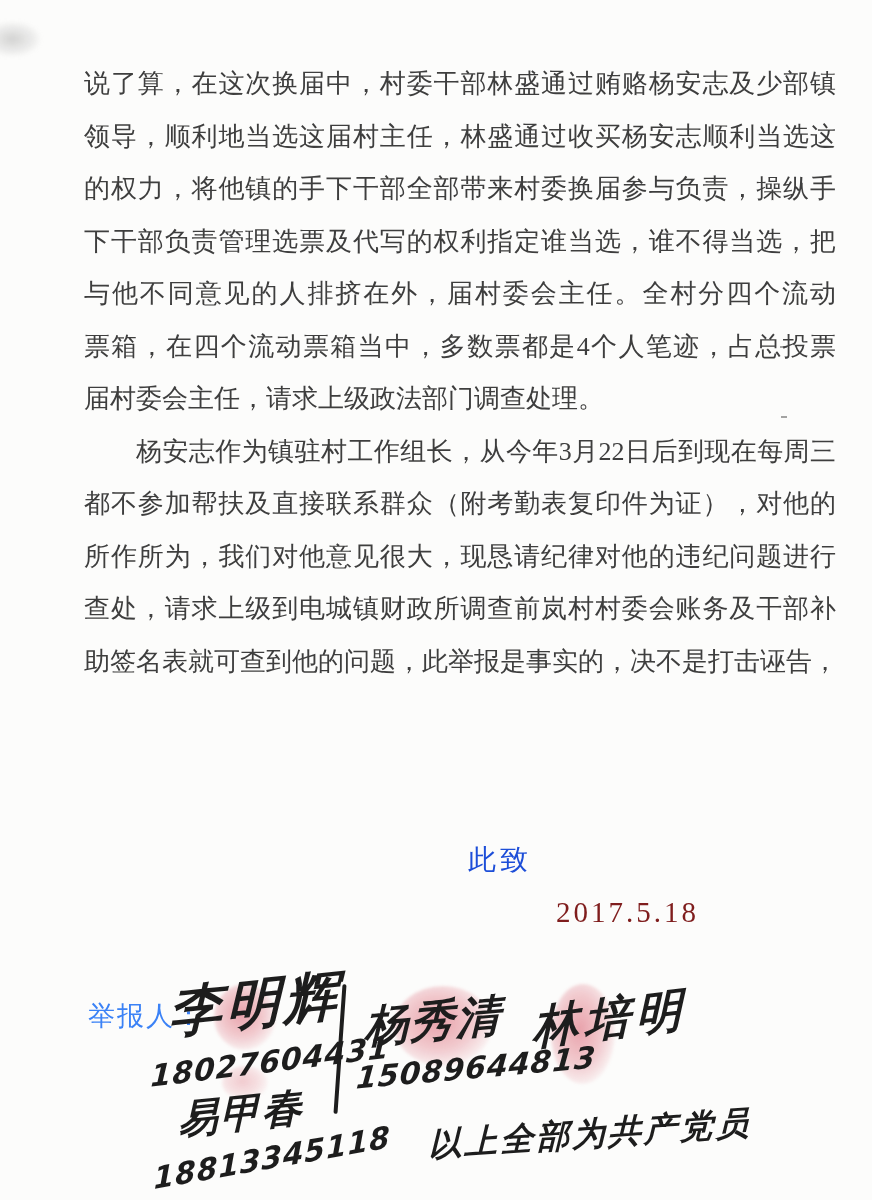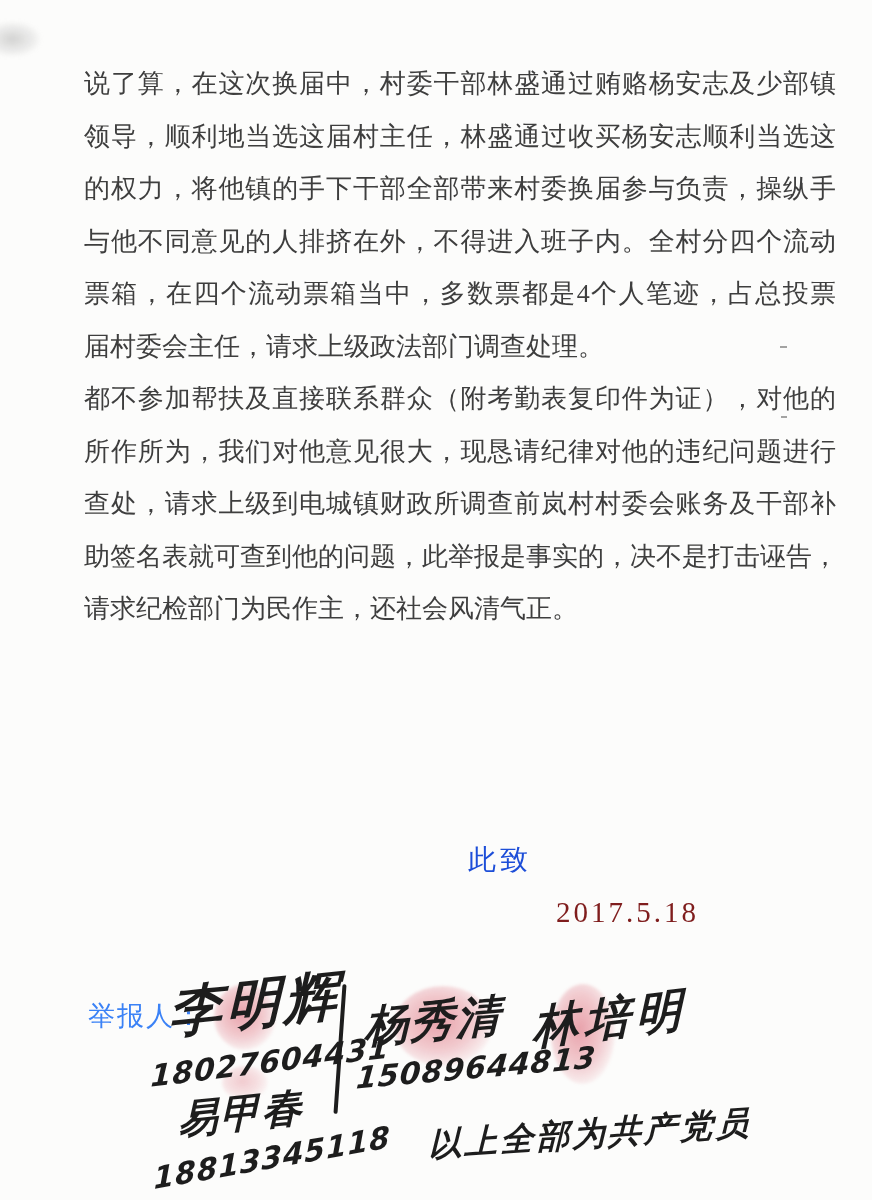--- a/index.html
+++ b/index.html
@@ -96,28 +96,29 @@
 <div class="page">
 
   <div class="smudge-topleft"></div>
   <div class="speck speck1"></div>
   <div class="speck speck2"></div>
 
   <div class="body-text">
     <div class="line">说了算，在这次换届中，村委干部林盛通过贿赂杨安志及少部镇</div>
     <div class="line">领导，顺利地当选这届村主任，林盛通过收买杨安志顺利当选这</div>
     <div class="line">的权力，将他镇的手下干部全部带来村委换届参与负责，操纵手</div>
-    <div class="line">与他不同意见的人排挤在外，不得进入班子内。全村分四个流动</div>
+    <div class="line">下干部负责管理选票及代写的权利指定谁当选，谁不得当选，把</div>
+    <div class="line">与他不同意见的人排挤在外，届村委会主任。全村分四个流动</div>
     <div class="line">票箱，在四个流动票箱当中，多数票都是4个人笔迹，占总投票</div>
     <div class="line line--last">届村委会主任，请求上级政法部门调查处理。</div>
+    <div class="line line--indent">杨安志作为镇驻村工作组长，从今年3月22日后到现在每周三</div>
     <div class="line">都不参加帮扶及直接联系群众（附考勤表复印件为证），对他的</div>
     <div class="line">所作所为，我们对他意见很大，现恳请纪律对他的违纪问题进行</div>
     <div class="line">查处，请求上级到电城镇财政所调查前岚村村委会账务及干部补</div>
     <div class="line">助签名表就可查到他的问题，此举报是事实的，决不是打击诬告，</div>
-    <div class="line line--last">请求纪检部门为民作主，还社会风清气正。</div>
   </div>
 
   <div class="closing">此致</div>
   <div class="date">2017.5.18</div>
 
   <div class="reporter-label">举报人：</div>
 
   <div class="fingerprint fp1"></div>
   <div class="fingerprint fp1b"></div>
   <div class="fingerprint fp2"></div>

